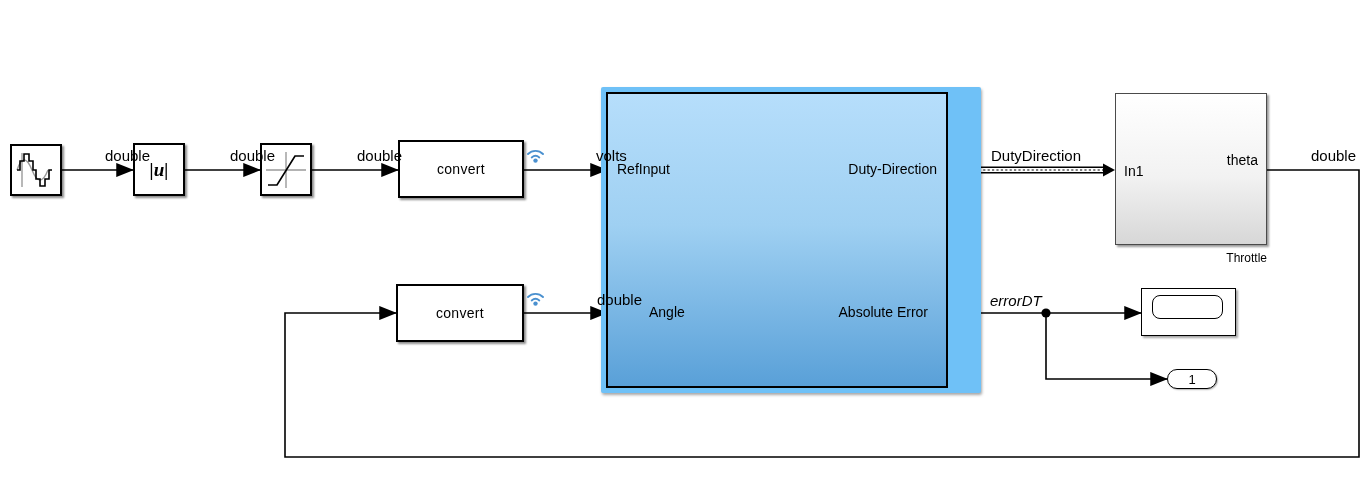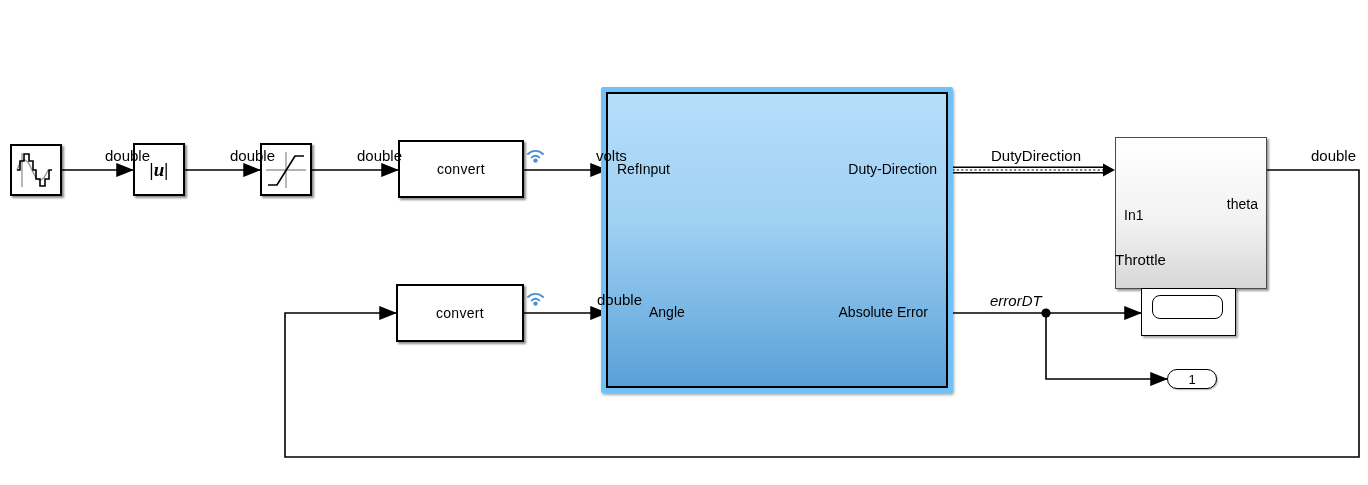--- a/index.html
+++ b/index.html
@@ -11,35 +11,34 @@
   .blk{
     position:absolute;background:#fff;border:2px solid #000;box-sizing:border-box;
     box-shadow:2px 2px 2px rgba(0,0,0,0.45);
     display:flex;align-items:center;justify-content:center;
   }
   .blk-icon{width:46px;height:46px;display:block;}
   .abs-label{font-family:"Liberation Serif",serif;font-style:italic;font-weight:bold;font-size:19px;}
   .convert-label{font-size:14px;letter-spacing:0.3px;}
   .sig-label{position:absolute;font-size:15px;line-height:15px;white-space:nowrap;margin-left:40px;}
   .target-hl{
-    position:absolute;left:601px;top:87px;width:352px;height:306px;
+    position:absolute;left:601px;top:87px;width:380px;height:306px;
     background:#6fc1f7;border-radius:2px;box-shadow:1px 2px 3px rgba(0,0,0,0.35);
   }
   .target-inner{
     position:absolute;left:5px;top:5px;width:342px;height:296px;box-sizing:border-box;
     border:2px solid #000;
     background:linear-gradient(180deg,#b6defb 0%,#9fd0f2 45%,#59a0d8 100%);
   }
   .portlbl{position:absolute;font-size:14px;line-height:15px;white-space:nowrap;}
-  .blk-title{position:absolute;font-size:15px;text-align:left;white-space:nowrap;}
+  .blk-title{position:absolute;font-size:12px;text-align:right;white-space:nowrap;}
   .throttle{
     position:absolute;left:1115px;top:93px;width:152px;height:152px;box-sizing:border-box;
     border:1.5px solid #4a4a4a;background:linear-gradient(180deg,#ffffff 0%,#f2f2f2 55%,#d7d7d7 100%);
     box-shadow:2px 2px 2px rgba(0,0,0,0.4);
-    margin-top:44px;
   }
   .display-blk{
     position:absolute;left:1141px;top:288px;width:95px;height:48px;box-sizing:border-box;
     border:1.8px solid #000;background:#fff;box-shadow:1.5px 1.5px 2px rgba(0,0,0,0.35);
   }
   .display-screen{
     position:absolute;left:10px;top:6px;width:71px;height:24px;box-sizing:border-box;
     border:1.8px solid #000;border-radius:8px;background:#fff;
   }
   .outport{

